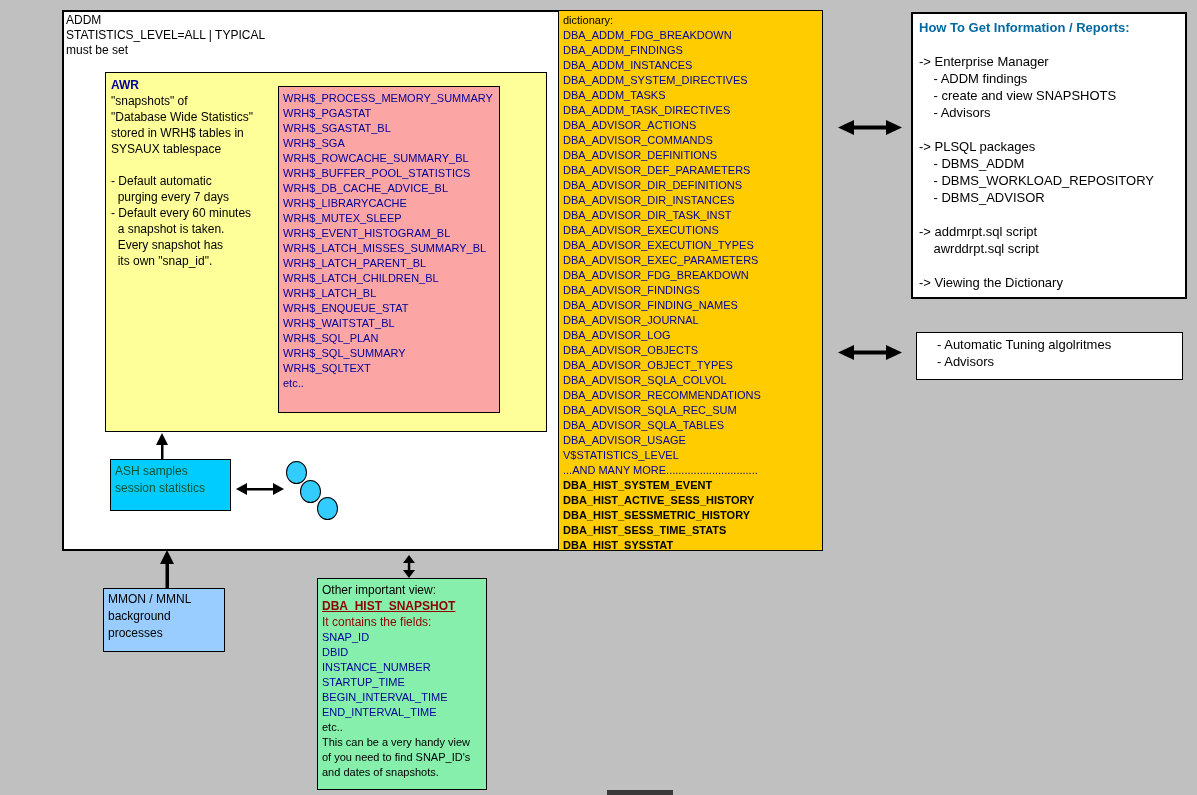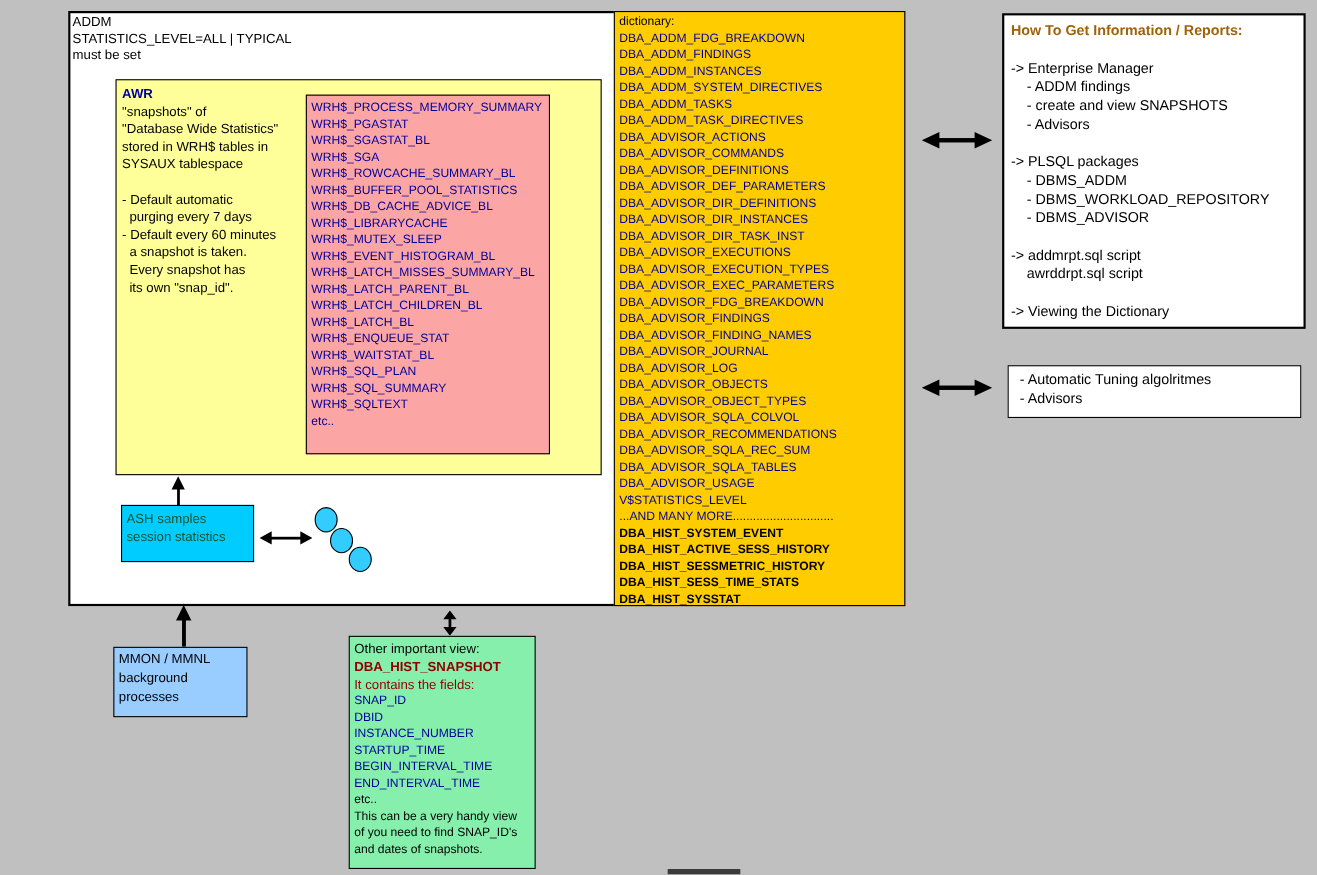--- a/index.html
+++ b/index.html
@@ -72,39 +72,39 @@
   }
   .mmon-box div { font-size:12px; color:#000000; line-height:17px; }
 
   
   .snap-box {
     left:317px; top:578px; width:170px; height:212px;
     background:#86efac; border:1px solid #000000;
     padding:3px 0 0 4px;
   }
   .snap-box .t  { font-size:12px; color:#000000; line-height:16px; }
-  .snap-box .vn { font-size:12px; color:#900000; font-weight:bold; line-height:16px; }
+  .snap-box .vn { font-size:12px; color:#900000; font-weight:bold; line-height:16px;text-decoration:underline; }
   .snap-box .st { font-size:12px; color:#900000; line-height:16px; }
   .snap-box .fld { font-size:11px; color:#000099; line-height:15px; }
   .snap-box .note { font-size:11px; color:#000000; line-height:15px; }
 
   
   .reports-panel {
     left:911px; top:12px; width:276px; height:287px;
     background:#ffffff; border:2px solid #000000;
     padding:5px 0 0 6px;
   }
-  .reports-title { font-size:13px; font-weight:bold; color:#a16207; line-height:17px; }
+  .reports-title { font-size:13px; font-weight:bold; color:#0369a1; line-height:17px; }
   .reports-panel .rline { font-size:13px; color:#000000; line-height:17px; white-space:pre; }
 
   
   .tuning-panel {
     left:916px; top:332px; width:267px; height:48px;
     background:#ffffff; border:1px solid #000000;
-    padding:3px 0 0 10px;
+    padding:3px 0 0 20px;
   }
   .tuning-panel div { font-size:13px; color:#000000; line-height:17px; }
 
   .bottom-bar {
     left:607px; top:790px; width:66px; height:5px;
     background:#3a3a3a;
   }
 
   svg { display:block; }
 </style>

